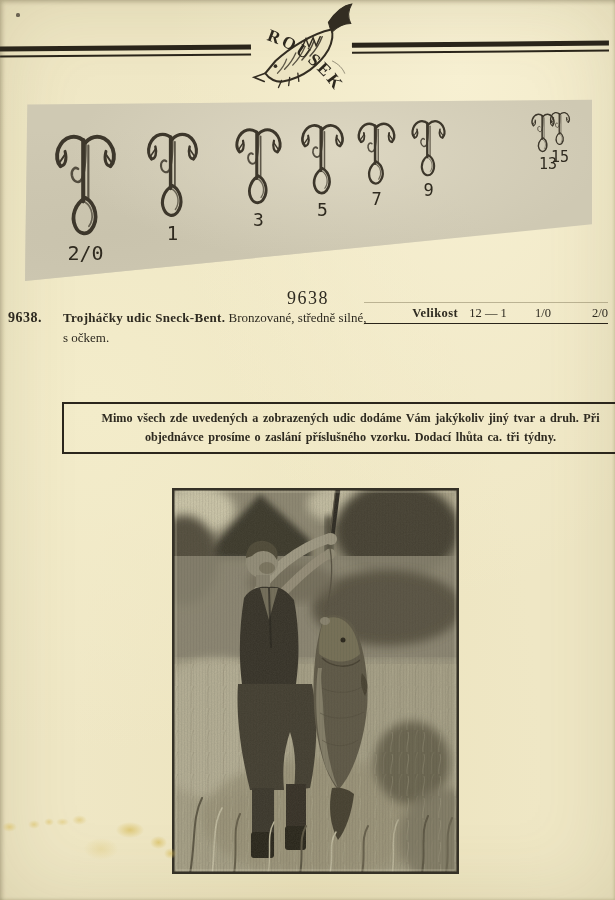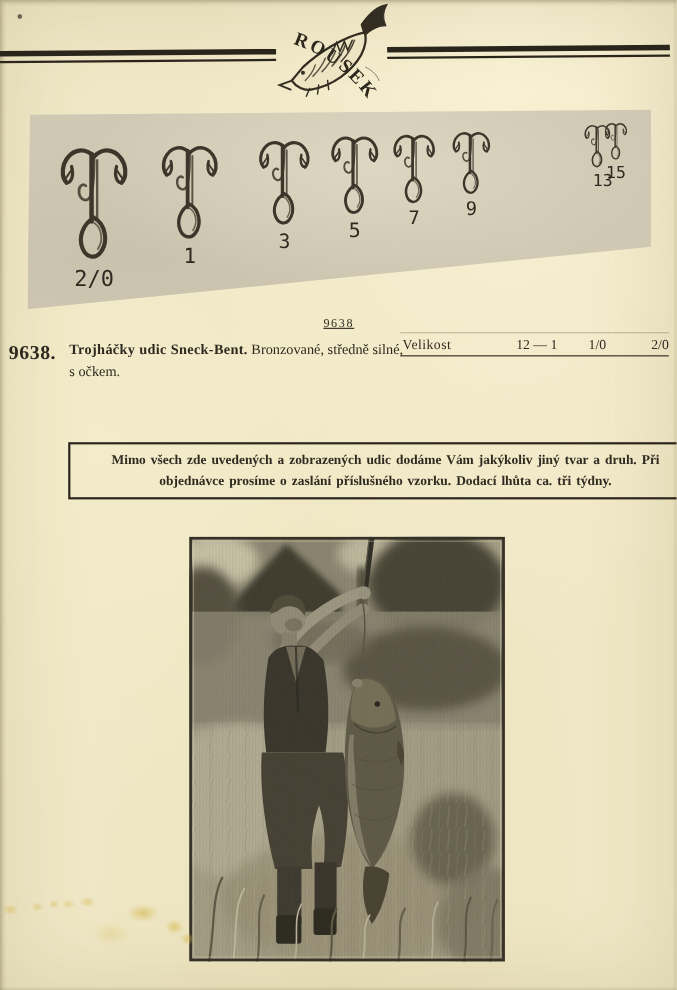--- a/index.html
+++ b/index.html
@@ -36,31 +36,31 @@
   .hk1{left:117px;top:18px;} .hk1 svg{width:61px;height:105px;} .hk1 .num{font-size:19px;}
   .hk2{left:206px;top:15px;} .hk2 svg{width:55px;height:95px;}  .hk2 .num{font-size:18px;}
   .hk3{left:272px;top:12px;} .hk3 svg{width:51px;height:88px;}  .hk3 .num{font-size:18px;}
   .hk4{left:329px;top:12px;} .hk4 svg{width:45px;height:78px;}  .hk4 .num{font-size:17px;}
   .hk5{left:383px;top:11px;} .hk5 svg{width:41px;height:70px;}  .hk5 .num{font-size:17px;}
   .hk6{left:436px;top:10px;} .hk6 svg{width:33px;height:56px;}  .hk6 .num{font-size:16px;}
   .hk7{left:504px;top:8px;align-items:flex-end;}  .hk7 svg{width:28px;height:48px;}  .hk7 .num{font-size:15px;}
   .hk8{left:523px;top:7px;}  .hk8 svg{width:24px;height:42px;}  .hk8 .num{font-size:15px;}
   
   .fig-cap{position:absolute;top:288px;left:258px;width:100px;text-align:center;
-    font-size:11px;letter-spacing:1.5px;text-decoration:underline;}
-  .item-no{position:absolute;left:8px;top:310px;font-weight:bold;font-size:18px;letter-spacing:.5px;text-align:right;}
+    font-size:18px;letter-spacing:1.5px;}
+  .item-no{position:absolute;left:8px;top:310px;font-weight:bold;font-size:14px;letter-spacing:.5px;text-align:right;}
   .item-text{position:absolute;left:63px;top:308px;width:306px;font-size:13px;line-height:1.5;}
   .item-text .ttl{font-weight:bold;letter-spacing:.3px;}
   .variants{margin-top:2px;}
   .variants .lbl{font-weight:bold;letter-spacing:1.2px;}
   
   .ptable{position:absolute;left:364px;top:302px;width:244px;font-size:12.5px;
     border-top:1px solid rgba(120,110,80,.45);}
   .prow{display:grid;grid-template-columns:92px 60px 50px 42px;align-items:baseline;padding:3px 0 2px 2px;}
-  .prow .c0{text-align:left;letter-spacing:.4px;}
+  .prow .c0{text-align:right;letter-spacing:.4px;font-weight:bold;}
   .prow .c1,.prow .c2{text-align:center;}
   .prow .c3{text-align:right;padding-right:2px;}
   .prow.hdr{border-bottom:1.4px solid #2a251a;}
   
   .note{position:absolute;left:62px;top:402px;width:543px;min-height:36px;
     border:2px solid #2b261c;display:flex;align-items:center;justify-content:center;
     padding:5px 15px;box-sizing:content-box;}
   .note p{margin:0;text-align:center;font-size:12.2px;font-weight:bold;line-height:1.55;word-spacing:1.5px;}
   
   .photo{position:absolute;left:172px;top:488px;width:287px;height:386px;}

